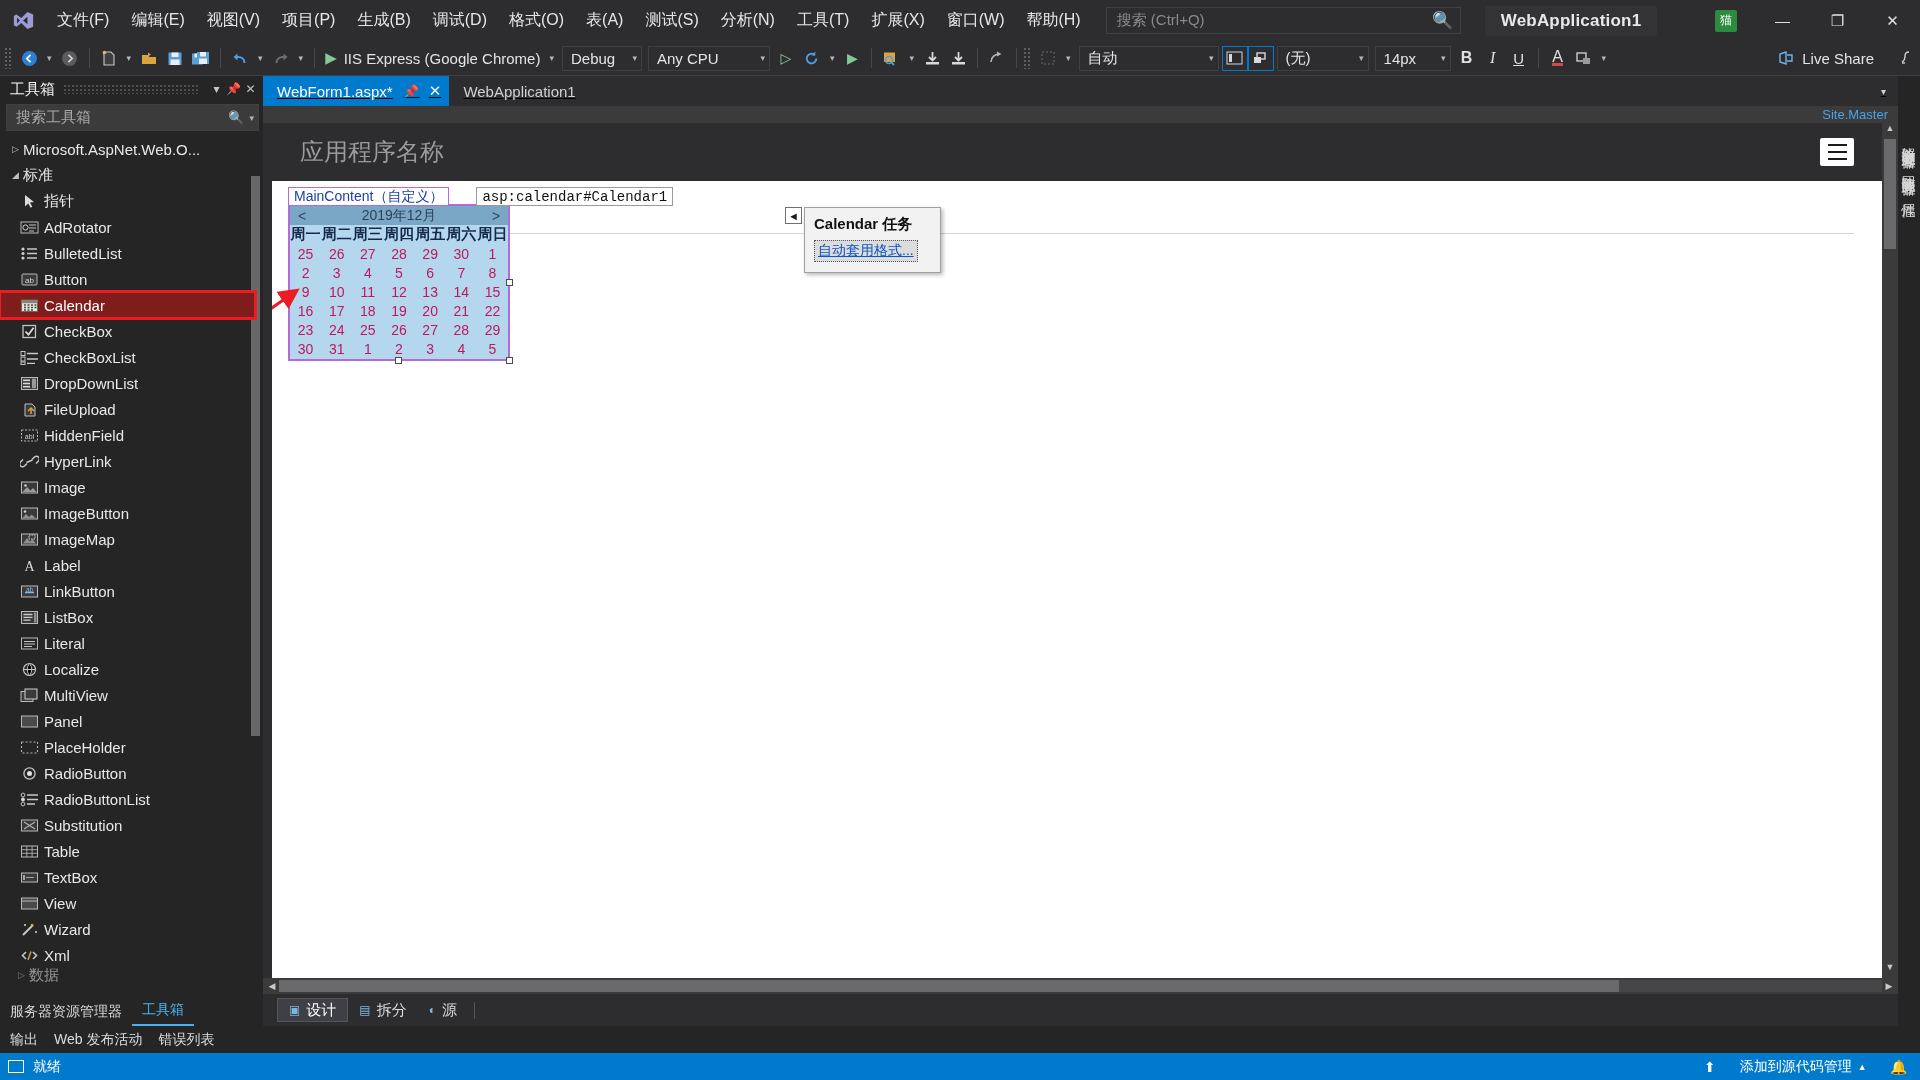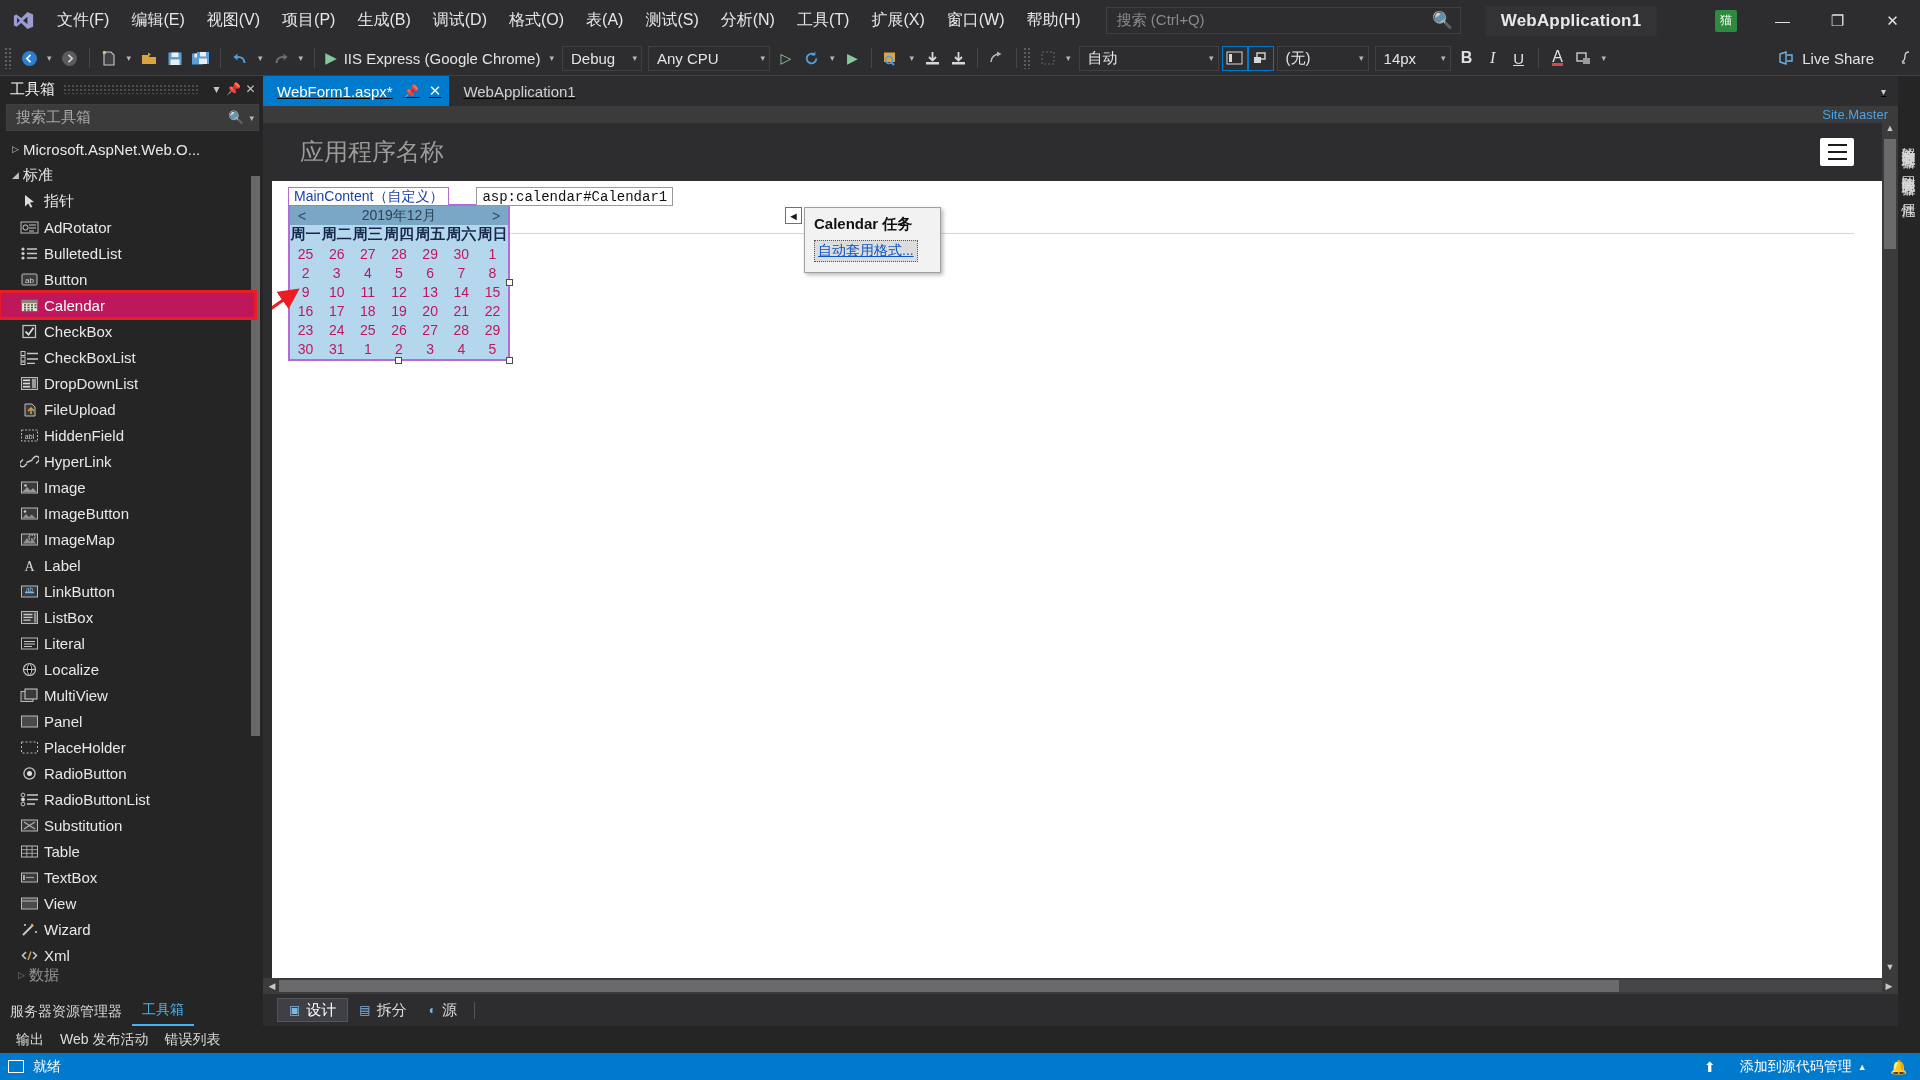--- a/index.html
+++ b/index.html
@@ -86,21 +86,21 @@
   .tbx-search .sp { flex:1; }
   .tbx-list { flex:1; overflow:hidden; position:relative; padding-top:2px; }
   .tbx-row {
     height:26px; display:flex; align-items:center; color:#e8e8e8; font-size:15px;
     padding-left:8px; white-space:nowrap;
   }
   .tbx-row .exp { width:15px; font-size:9px; color:#c0c0c0; display:flex; align-items:center; justify-content:center; }
   .tbx-row .ico { width:30px; display:flex; align-items:center; justify-content:center; }
   .tbx-row.child { padding-left:14px; }
   .tbx-row.sel-cal {
-    background:#be185d; color:#ffffff; outline:3px solid #ec1c24; outline-offset:-1px;
+    background:#7f1d1d; color:#ffffff; outline:3px solid #ec1c24; outline-offset:-1px;
     margin-right:8px; position:relative; z-index:4;
   }
   .tbx-scroll { position:absolute; right:2px; top:0; width:11px; height:100%; }
   .tbx-scroll .thumb { position:absolute; left:1px; width:9px; top:42px; height:560px; background:#686868; }
 
   
   .tbx-tabs { height:27px; display:flex; align-items:flex-end; background:#252526; font-size:14px; }
   .tbx-tab { padding:4px 10px 5px; color:#d6d6d6; }
   .tbx-tab.act { color:#4ab1f0; border-bottom:2px solid #4ab1f0; }
 
@@ -208,21 +208,21 @@
   
   .rdock { width:22px; background:#252526; display:flex; flex-direction:column; align-items:center; padding-top:60px; gap:20px; flex:0 0 22px; }
   .rdock .vtxt { writing-mode:vertical-rl; color:#d6d6d6; font-size:14px; white-space:nowrap; letter-spacing:1px; }
 
   
   .ed-vscroll { width:16px; background:#3b3b3c; position:relative; }
   .ed-vscroll .up, .ed-vscroll .dn { height:16px; color:#c8c8c8; font-size:9px; text-align:center; }
   .ed-vscroll .thumb { position:absolute; left:2px; right:2px; top:16px; height:110px; background:#6a6a6c; }
 
   
-  .botpanel { height:27px; background:#252526; display:flex; align-items:center; flex:0 0 27px; padding-left:10px; gap:16px;margin-left:6px; }
+  .botpanel { height:27px; background:#252526; display:flex; align-items:center; flex:0 0 27px; padding-left:10px; gap:16px; }
   .botpanel .bt { font-size:14px; color:#dcdcdc; }
 
   
   .statusbar {
     height:27px; background:#007acc; display:flex; align-items:center; flex:0 0 27px;
     color:#ffffff; font-size:14px; padding:0 6px 0 8px;
   }
   .st-left { display:flex; align-items:center; gap:9px; }
   .st-right { margin-left:auto; display:flex; align-items:center; gap:12px; }
   .st-item { display:flex; align-items:center; gap:6px; padding:0 6px; height:27px; }

